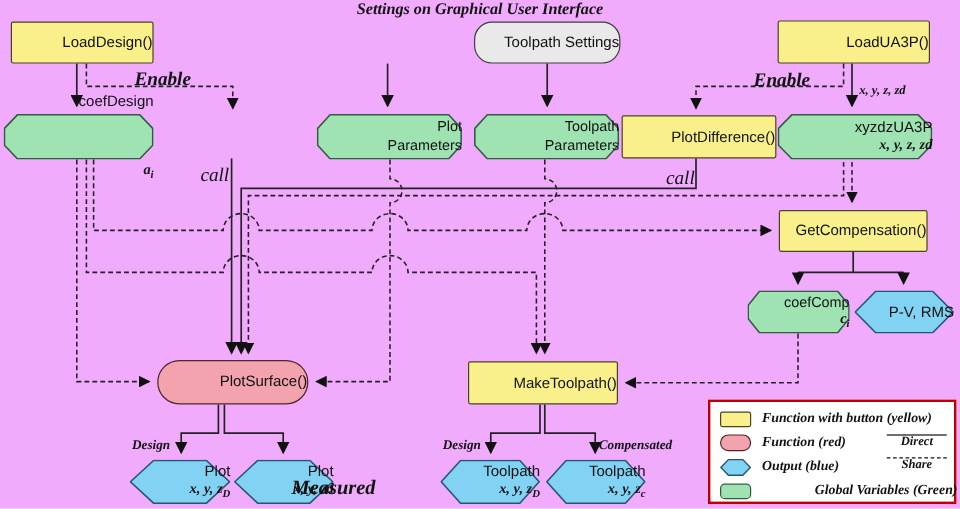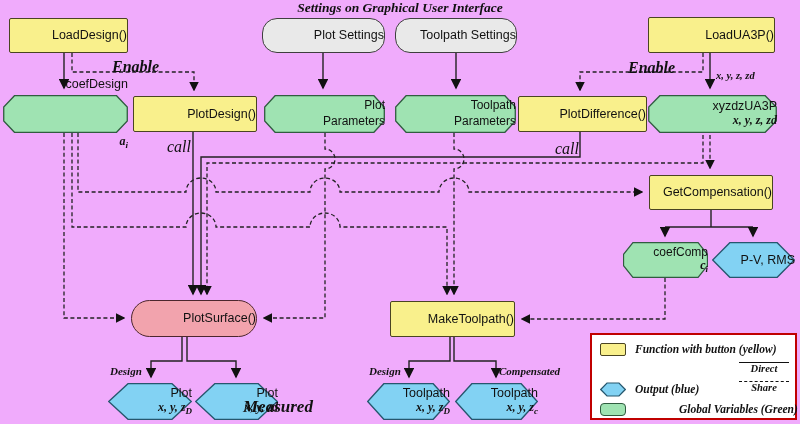--- a/index.html
+++ b/index.html
@@ -77,39 +77,33 @@
     <path class="dashed" d="M703 135 V163 H207 V294" marker-end="url(#ah)"></path>
     <path class="dashed" d="M710 135 V168" marker-end="url(#ah)"></path>
     <path class="dashed" d="M665 278 V319 H522" marker-end="url(#ah)"></path>
   </svg>
 
   <div id="title">Settings on Graphical User Interface</div>
 
   <div class="node rect" style="left:9px;top:18px;width:119px;height:35px;">
     <span class="ntext">LoadDesign()</span>
   </div>
-  <div class="node rect" style="left:133px;top:96px;width:124px;height:36px;">
-    <span class="ntext">PlotDesign()</span>
-  </div>
   <div class="node rect" style="left:518px;top:96px;width:129px;height:36px;">
     <span class="ntext">PlotDifference()</span>
   </div>
   <div class="node rect" style="left:648px;top:17px;width:127px;height:36px;">
     <span class="ntext">LoadUA3P()</span>
   </div>
   <div class="node rect" style="left:649px;top:175px;width:124px;height:35px;">
     <span class="ntext">GetCompensation()</span>
   </div>
   <div class="node rect" style="left:390px;top:301px;width:125px;height:36px;">
     <span class="ntext">MakeToolpath()</span>
   </div>
 
-  <div class="node gray" style="left:262px;top:18px;width:123px;height:35px;">
-    <span class="ntext">Plot Settings</span>
-  </div>
   <div class="node pill" style="left:131px;top:300px;width:126px;height:37px;">
     <span class="ntext">PlotSurface()</span>
   </div>
 
   <div class="node gray" style="left:395px;top:18px;width:122px;height:35px;">
     <span class="ntext">Toolpath Settings</span>
   </div>
 
   <div class="node" style="left:3px;top:95px;width:125px;height:38px;gap:43px;">
     <svg class="shape-svg" viewBox="0 0 120 38" preserveAspectRatio="none">
@@ -192,20 +186,26 @@
   <div class="elabel" style="left:369px;top:365px;font-size:11px;">Design</div>
   <div class="elabel" style="left:499px;top:365px;font-size:11px;">Compensated</div>
 
   <div id="legend">
     <div class="lg-row" style="top:6px;">
       <span class="lg-swatch">
           <span class="sw-yellow"></span>
         </span>
       <span class="lg-label">Function with button (yellow)</span>
     </div>
+    <div class="lg-row" style="top:26px;">
+      <span class="lg-swatch">
+          <span class="sw-red"></span>
+        </span>
+      <span class="lg-label">Function (red)</span>
+    </div>
     <div class="lg-row" style="top:46px;">
       <span class="lg-swatch">
         <svg width="26" height="15" viewBox="0 0 26 15">
             <polygon points="0.7,7.5 7,1 19,1 25.3,7.5 19,14 7,14" fill="#82d2f3" stroke="#26566d" stroke-width="1.2"></polygon>
           </svg>
       </span>
       <span class="lg-label">Output (blue)</span>
     </div>
     <div class="lg-row" style="top:66px;gap:44px;">
       <span class="lg-swatch">

